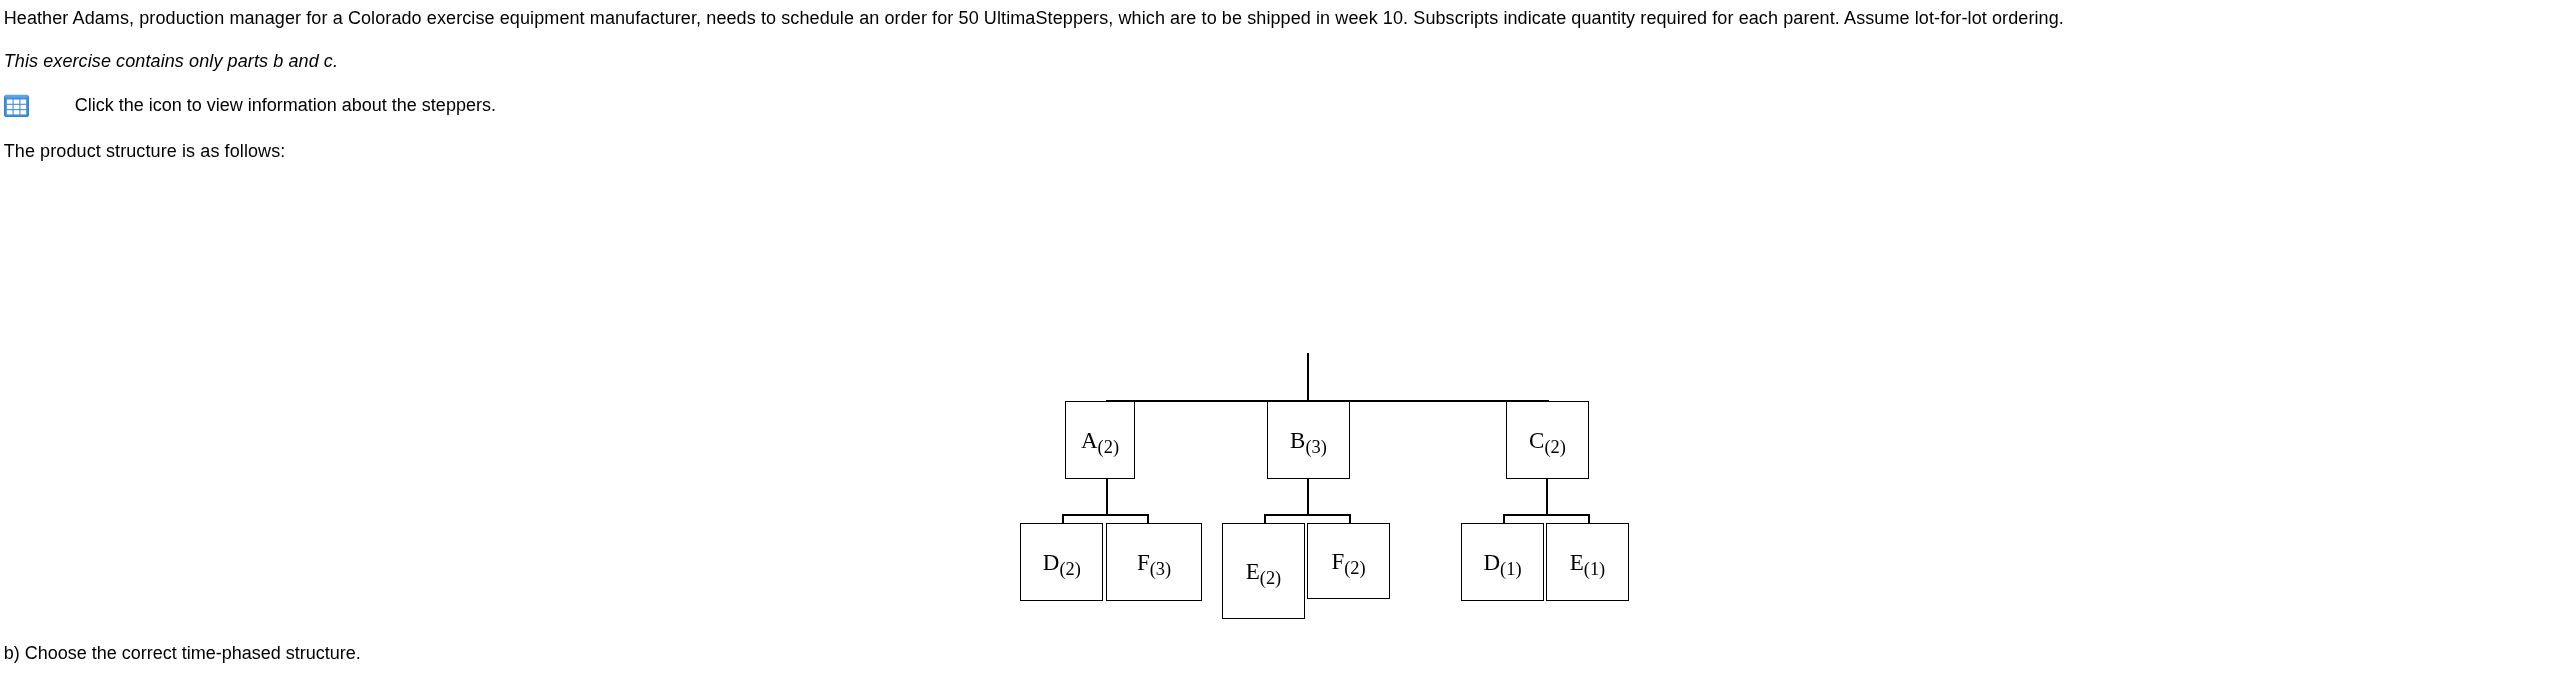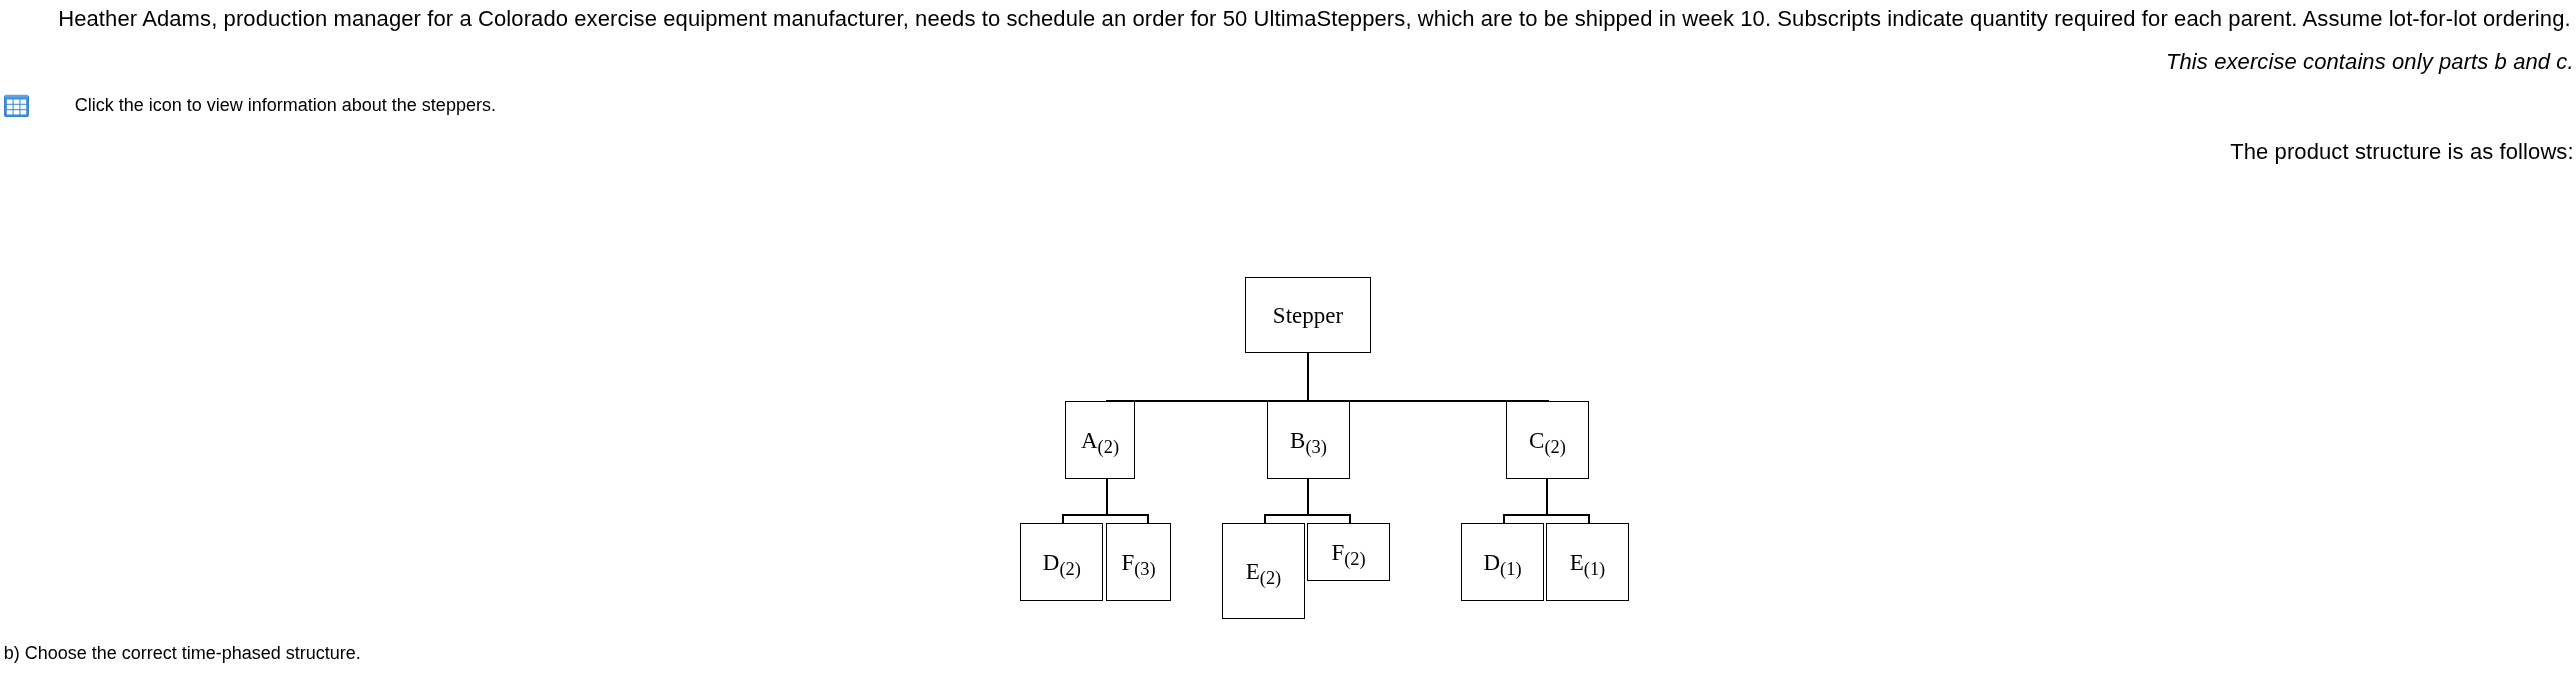--- a/index.html
+++ b/index.html
@@ -18,27 +18,26 @@
   }
 
   
   .prose {
     position: absolute;
     left: 3.7px;
     top: 0px;
     width: 2570px;
   }
   .para {
-    font-size: 22px;
+    font-size: 18px;
     line-height: 25px;
     color: #000;
     margin: 0;
     padding: 0;
     letter-spacing: 0.1px;
-    text-align: right;
   }
   .para-intro {
     padding-top: 5.6px;
     width: 2567px;
   }
   .para-italic {
     font-style: italic;
     padding-top: 18.5px;
   }
 
@@ -142,25 +141,20 @@
       </svg>
     </span>
     <span class="icon-row-label">Click the icon to view information about the steppers.</span>
   </div>
 
   <p class="para para-structure">The product structure is as follows:</p>
 </div>
 
 <div class="diagram">
 
-  <div class="node root" style="left:245px; top:8.3px; width:126px; height:76px;">
-    <span class="node-label">
-      <span>Stepper</span>
-    </span>
-  </div>
 
   <div class="edge v" style="left:307px; top:84px; height:48px;"></div>
 
   <div class="edge h" style="left:106px; top:131px; width:443px;"></div>
 
   <div class="edge v" style="left:106px; top:131px; height:48px;"></div>
   <div class="edge v" style="left:307px; top:131px; height:48px;"></div>
   <div class="edge v" style="left:546px; top:131px; height:48px;"></div>
 
   <div class="node" style="left:65px; top:132px; width:70px; height:78px;">
@@ -186,28 +180,28 @@
   <div class="edge v" style="left:349px; top:245px; height:28px;"></div>
 
   <div class="edge v" style="left:546px; top:210px; height:37px;"></div>
   <div class="edge h" style="left:503px; top:245px; width:87px;"></div>
   <div class="edge v" style="left:503px; top:245px; height:28px;"></div>
   <div class="edge v" style="left:588px; top:245px; height:28px;"></div>
 
   <div class="node" style="left:20.4px; top:254px; width:83px; height:78px;">
     <span class="node-label"><span>D</span><sub>(2)</sub></span>
   </div>
-  <div class="node" style="left:106px; top:254px; width:65px; height:78px;">
+  <div class="node" style="left:106px; top:254px; width:96px; height:78px;">
     <span class="node-label"><span>F</span><sub>(3)</sub></span>
   </div>
 
   <div class="node" style="left:222px; top:254px; width:83px; height:96px;">
     <span class="node-label"><span>E</span><sub>(2)</sub></span>
   </div>
-  <div class="node" style="left:307px; top:254px; width:83px; height:58px;">
+  <div class="node" style="left:307px; top:254px; width:83px; height:76px;">
     <span class="node-label"><span>F</span><sub>(2)</sub></span>
   </div>
 
   <div class="node" style="left:461px; top:254px; width:83px; height:78px;">
     <span class="node-label"><span>D</span><sub>(1)</sub></span>
   </div>
   <div class="node" style="left:546px; top:254px; width:83px; height:78px;">
     <span class="node-label"><span>E</span><sub>(1)</sub></span>
   </div>
 </div>

